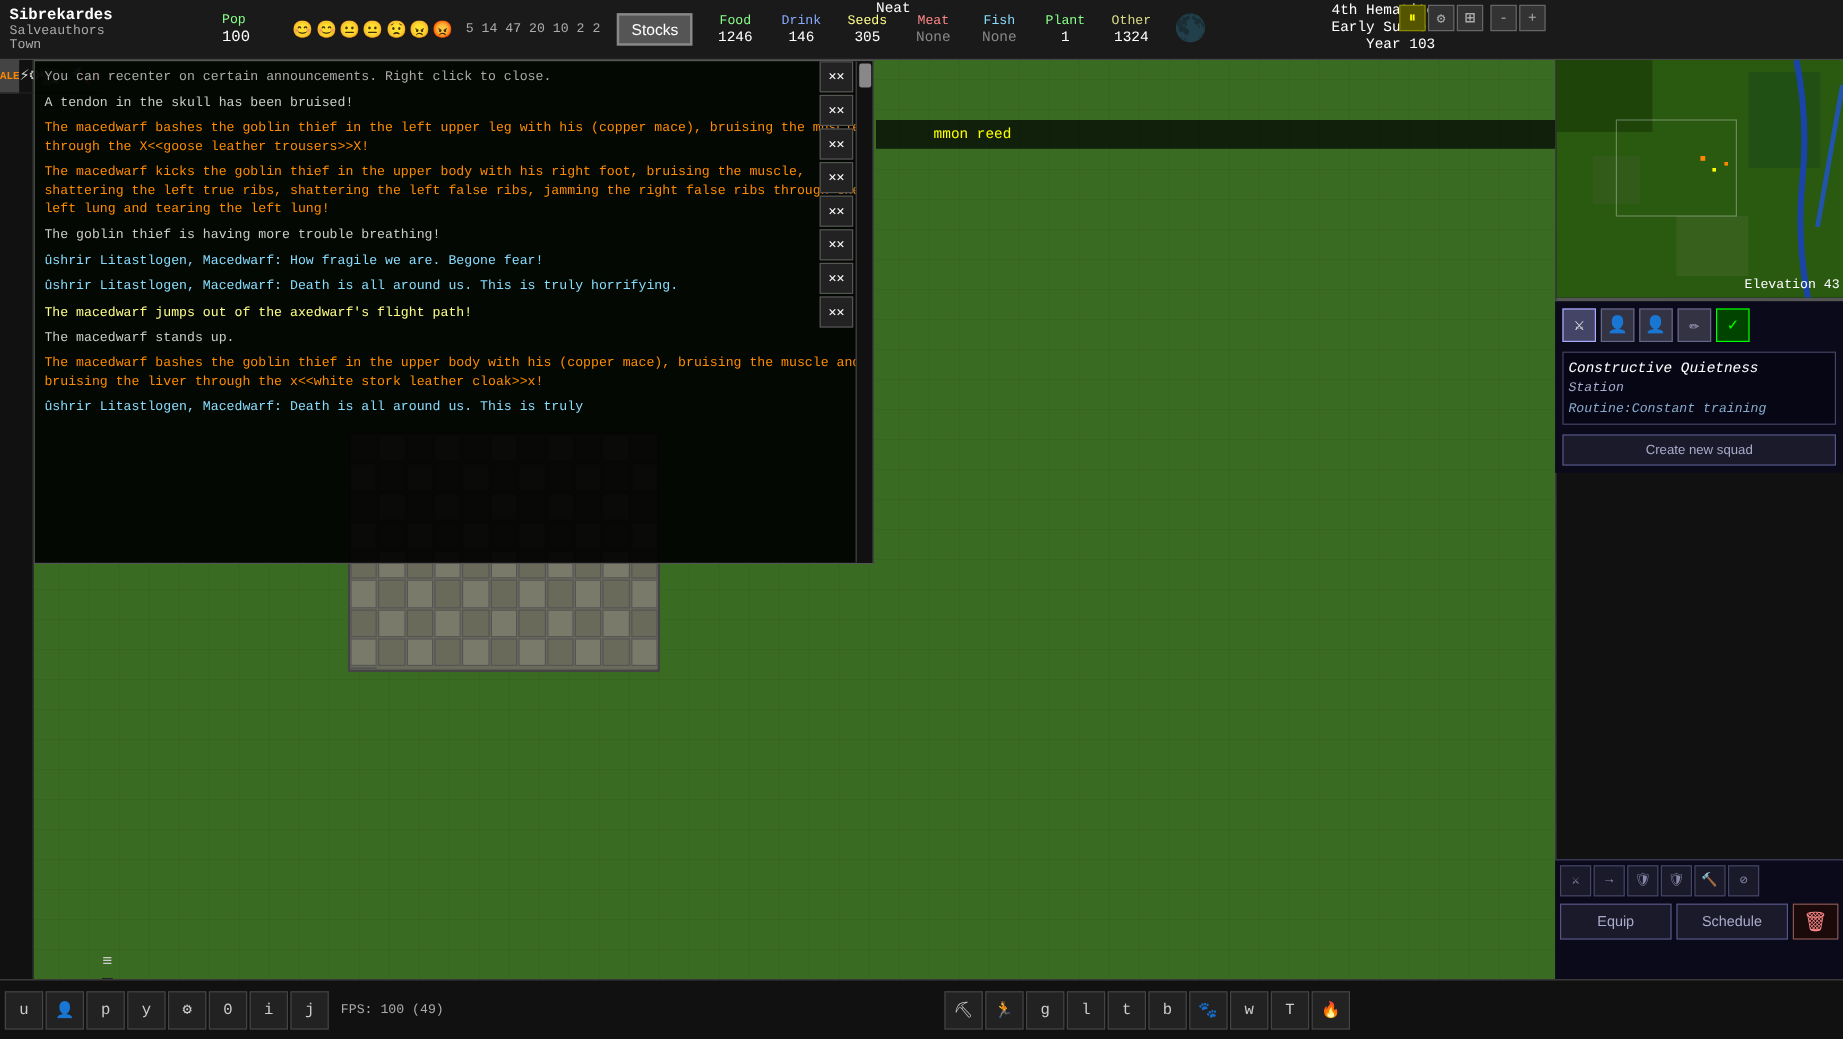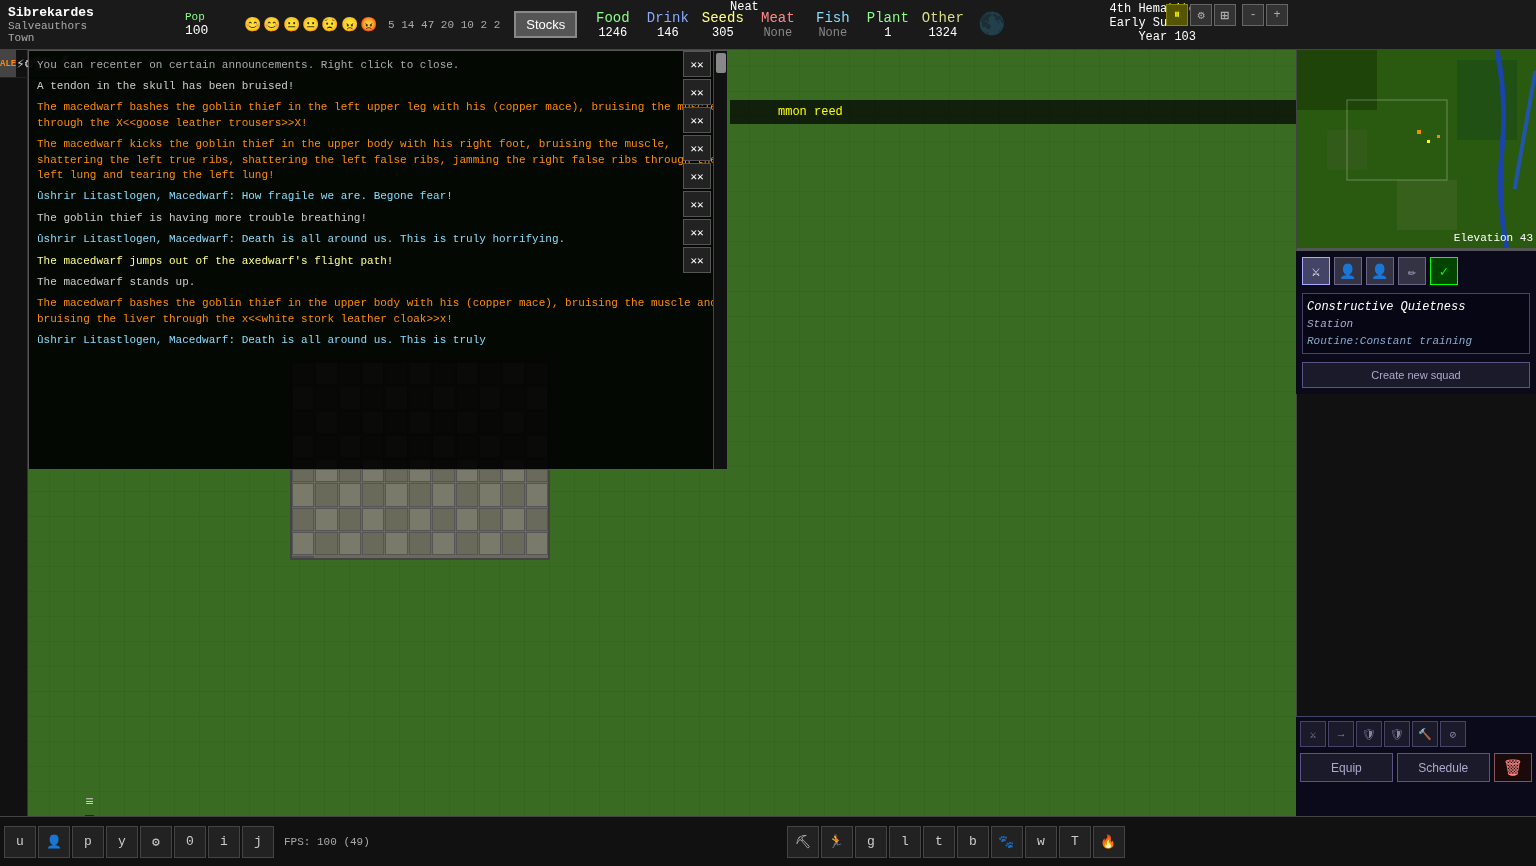--- a/index.html
+++ b/index.html
@@ -79,21 +79,21 @@
       align-items: flex-start;
       font-size: 11px;
     }
     .res-col {
       display: flex;
       flex-direction: column;
       align-items: center;
       min-width: 55px;
       padding: 2px 4px;
     }
-    .res-label { color: #aaa; font-size: 14px; }
+    .res-label { color: #aaa; font-size: 11px; }
     .res-food-label { color: #88ff88; }
     .res-drink-label { color: #88aaff; }
     .res-seeds-label { color: #ffff88; }
     .res-meat-label { color: #ff8888; }
     .res-fish-label { color: #88ddff; }
     .res-plant-label { color: #88ff88; }
     .res-other-label { color: #dddd88; }
     .res-value { color: #fff; font-size: 12px; }
     .res-none { color: #888; }
 
@@ -564,22 +564,22 @@
   </div>
 
   <div id="log-panel">
     <div id="log-hint">You can recenter on certain announcements.  Right click to close.</div>
 
     <div id="log-entries">
 
     <div class="log-entry log-normal">A tendon in the skull has been bruised!</div>
         <div class="log-entry log-combat">The macedwarf bashes the goblin thief in the left upper leg with his (copper mace), bruising the muscle through the X&lt;&lt;goose leather trousers&gt;&gt;X!</div>
         <div class="log-entry log-combat">The macedwarf kicks the goblin thief in the upper body with his right foot, bruising the muscle, shattering the left true ribs, shattering the left false ribs, jamming the right false ribs through the left lung and tearing the left lung!</div>
+        <div class="log-entry log-normal">The goblin thief is having more trouble breathing!</div>
         <div class="log-entry log-speech">ûshrir Litastlogen, Macedwarf: How fragile we are.  Begone fear!</div>
-        <div class="log-entry log-normal">The goblin thief is having more trouble breathing!</div>
         <div class="log-entry log-speech">ûshrir Litastlogen, Macedwarf: Death is all around us.  This is truly horrifying.</div>
         <div class="log-entry log-action">The macedwarf jumps out of the axedwarf's flight path!</div>
         <div class="log-entry log-normal">The macedwarf stands up.</div>
         <div class="log-entry log-combat">The macedwarf bashes the goblin thief in the upper body with his (copper mace), bruising the muscle and bruising the liver through the x&lt;&lt;white stork leather cloak&gt;&gt;x!</div>
         <div class="log-entry log-speech">ûshrir Litastlogen, Macedwarf: Death is all around us.  This is truly</div>
       </div>
 
     <div id="log-buttons">
       <div class="log-btn" style="font-size:11px">✕✕</div>
       <div class="log-btn" style="font-size:11px">✕✕</div>

